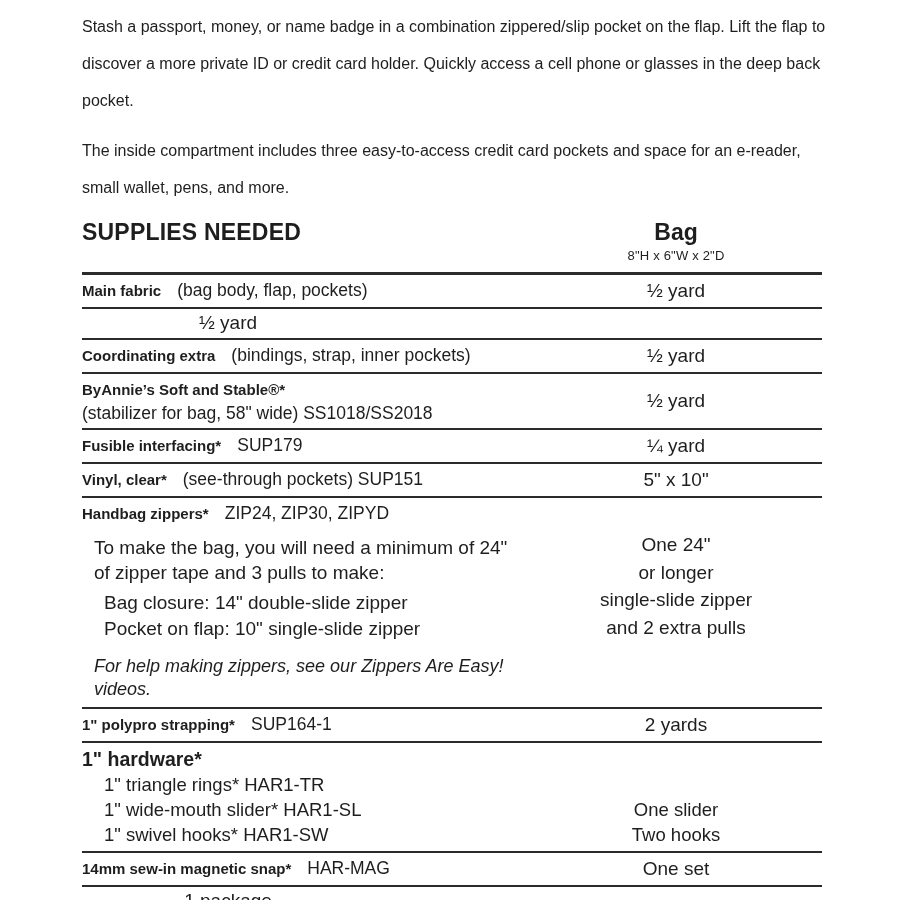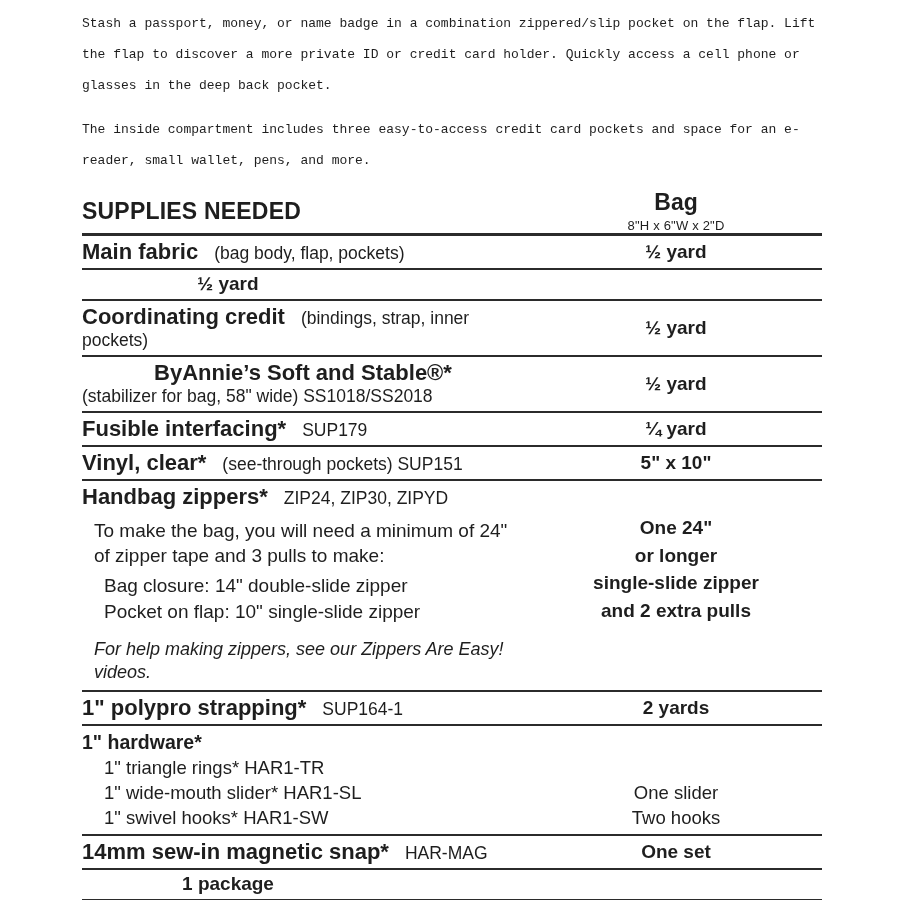--- a/index.html
+++ b/index.html
@@ -6,39 +6,39 @@
   html, body { background: #ffffff; }
   body {
     width: 900px; height: 900px;
     font-family: "Liberation Sans", "DejaVu Sans", sans-serif;
     color: #1e1e1e;
     overflow: hidden;
   }
   .page { width: 900px; height: 900px; padding: 8px 0 0 82px; }
 
   
-  .intro p { width: 748px; font-size: 13px; line-height: 31px; margin-bottom: 13px; font-family: Liberation Mono, monospace; }
+  .intro p { width: 748px; font-size: 16px; line-height: 37px; margin-bottom: 13px; }
 
   
-  .header-row { display: flex; align-items: center; width: 740px; margin-top: 12px; padding-bottom: 0; }
+  .header-row { display: flex; align-items: flex-start; width: 740px; margin-top: 12px; padding-bottom: 9px; }
   .page-title { flex: 1; font-size: 23px; font-weight: 800; letter-spacing: 0.2px; }
   .col-head { width: 292px; text-align: center; }
   .col-head .bag { font-size: 23px; font-weight: 700; line-height: 26px; }
   .col-head .dims { font-size: 13px; letter-spacing: 0.2px; margin-top: 3px; }
 
   
   .table { width: 740px; border-top: 3px solid #2b2b2b; border-bottom: 3px solid #2b2b2b; }
   .row { display: flex; border-bottom: 2px solid #2b2b2b; padding: 3px 0 4px; }
   .row:last-child { border-bottom: none; }
   .left { flex: 1; padding-right: 6px; }
-  .b { font-weight: 700; font-size: 22px; line-height: 25px; text-align: center; }
+  .b { font-weight: 700; font-size: 15px; line-height: 25px; }
   .d { font-size: 17.5px; line-height: 22px; margin-left: 16px; }
   .d2 { font-size: 17.5px; line-height: 22px; }
   .value { width: 292px; display: flex; align-items: center; justify-content: center;
-           font-size: 19px; text-align: center; flex-shrink: 0; font-weight: bold; }
+           font-size: 19px; text-align: center; flex-shrink: 0; }
   .nowrap { white-space: nowrap; }
 
   
   .zp { max-width: 492px; font-size: 19px; line-height: 25px; margin: 9px 12px 5px; }
   .zsub { padding-left: 22px; font-size: 19px; line-height: 26px; }
   .znote { font-style: italic; font-size: 18px; line-height: 23px; margin: 13px 12px 2px; }
   .zval { flex-direction: column; justify-content: flex-start; padding-top: 30px; line-height: 27.5px; }
 
   
   .row-col { flex-direction: column; }
@@ -70,21 +70,21 @@
     <div class="row">
       <div class="left"><span class="b">Main fabric</span><span class="d">(bag body, flap, pockets)</span></div>
       <div class="value">½ yard</div>
     </div>
 
     <div class="row">
       <div class="value">½ yard</div>
     </div>
 
     <div class="row">
-      <div class="left"><span class="b">Coordinating credit</span><span class="d">(bindings, strap, inner pockets)</span></div>
+      <div class="left"><span class="b">Coordinating extra</span><span class="d">(bindings, strap, inner pockets)</span></div>
       <div class="value">½ yard</div>
     </div>
 
     <div class="row">
       <div class="left">
         <div class="b">ByAnnie’s Soft and Stable®*</div>
         <div class="d2">(stabilizer for bag, 58" wide) SS1018/SS2018</div>
       </div>
       <div class="value">½ yard</div>
     </div>

